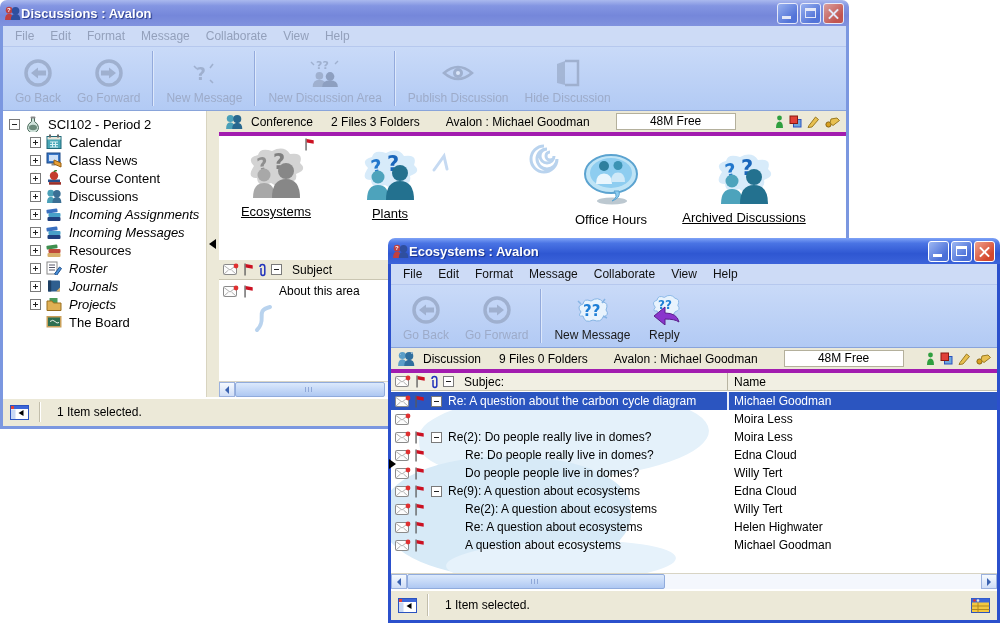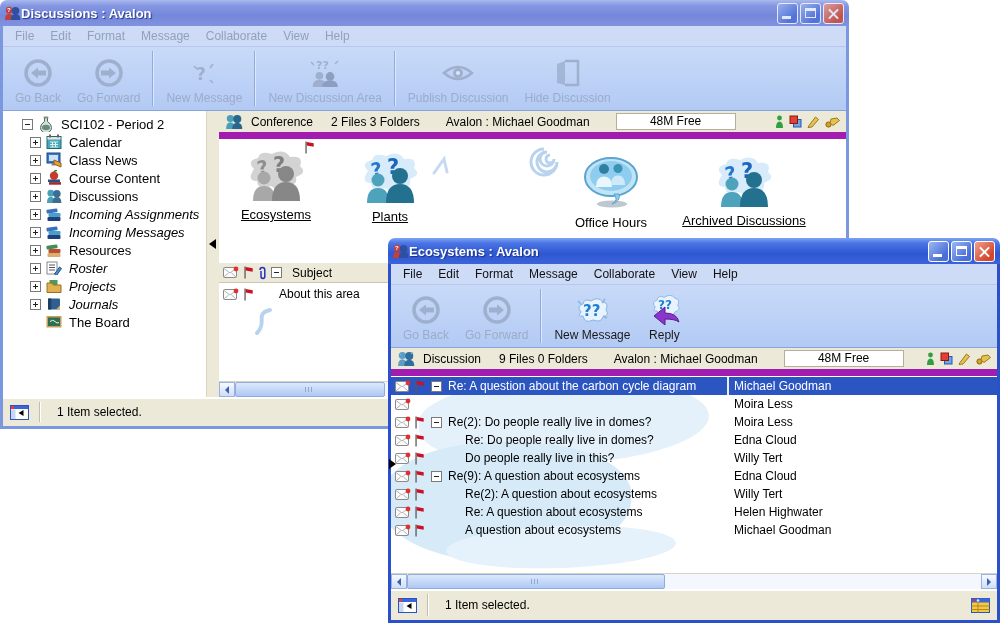--- a/index.html
+++ b/index.html
@@ -45,35 +45,35 @@
   .tbgroup{display:flex;align-items:stretch;padding:4px 10px;gap:12px}
   .tbsep{width:1px;background:#93aadc;border-right:1px solid #dde8fb;margin:4px 0;flex:none}
   .tbbtn{display:flex;flex-direction:column;align-items:center;justify-content:flex-end;gap:1px;padding:1px 2px}
   .tbbtn .ticon{height:34px;display:flex;align-items:center}
   .tbbtn .tlabel{font-size:12px;color:#1a1a1a;white-space:nowrap}
   .tbbtn.disabled .tlabel{color:#9dabc9}
 
   
   .content{flex:1;display:flex;min-height:0}
   .tree{width:203px;flex:none;background:#fff;overflow:hidden;padding-top:4px}
-  .trow{height:18px;display:flex;align-items:center;gap:5px;font-size:13px;padding-left:19px;white-space:nowrap}
+  .trow{height:18px;display:flex;align-items:center;gap:5px;font-size:13px;padding-left:6px;white-space:nowrap}
   .trow.lvl1{padding-left:27px}
   .trow.ital .tlbl{font-style:italic}
   .trow .ticn{width:18px;height:16px;flex:none;display:flex;align-items:center}
   .xbox{width:11px;height:11px;border:1px solid #7a7a7a;background:#fff;position:relative;flex:none;box-sizing:border-box}
   .xbox::before{content:'';position:absolute;left:2px;right:2px;top:4px;height:1px;background:#222}
   .xbox.plus::after{content:'';position:absolute;left:4px;top:2px;bottom:2px;width:1px;background:#222}
   .xspacer{width:11px;flex:none}
   .splitter{width:12px;flex:none;background:#ece9d8;border-left:1px solid #d8d4c0;position:relative}
   .tri-left{position:absolute;left:2px;top:128px;width:0;height:0;border-top:5px solid transparent;
             border-bottom:5px solid transparent;border-right:7px solid #000}
   .rightpane{flex:1;display:flex;flex-direction:column;min-width:0}
 
   .infobar{height:21px;flex:none;display:flex;align-items:center;background:#ece9d8;font-size:12px;
-           gap:4px;padding:0 6px;border-bottom:7px solid #a21caf;white-space:nowrap}
+           gap:4px;padding:0 6px;border-bottom:4px solid #a21caf;white-space:nowrap}
   .ib-type{margin-left:4px}.ib-counts{margin-left:14px}.ib-id{margin-left:22px}
   .ib-free{margin-left:22px;background:#fff;border:1px solid #b4b09c;width:118px;text-align:center;
            height:15px;line-height:15px;font-size:12px}
   .ib-right{margin-left:auto;display:flex;gap:5px;align-items:center}
 
   .iconcanvas{height:124px;flex:none;background:#fff;position:relative;overflow:hidden}
   .desk{position:absolute;text-align:center}
   .desk .dicon{position:relative;display:inline-block}
   .desk .dlabel{font-size:13px;margin-top:2px;white-space:nowrap}
   .desk.u .dlabel{text-decoration:underline}
@@ -334,36 +334,36 @@
                 <path d="M3 4 h6 M3 6.5 h6 M3 9 h6" stroke="#556"></path>
                 <path d="M8.5 13 L13.5 6 l2 1.5 -5 7z" fill="#4a90d8" stroke="#1f4f8c"></path>
               </svg>
             </span>
             <span class="tlbl">Roster</span>
           </div>
           <div class="trow lvl1 ital">
             <span class="xbox plus"></span>
             <span class="ticn icn">
               <svg width="16" height="14" viewBox="0 0 16 14" xmlns="http://www.w3.org/2000/svg">
-                <rect x="3.5" y="1" width="8" height="5" fill="#4a9a5a"></rect>
-                <path d="M1 4 h5 l1.5 2 H15 v7.5 H1z" fill="#e0b054" stroke="#9a7020"></path>
-              </svg>
-            </span>
-            <span class="tlbl">Projects</span>
-          </div>
-          <div class="trow lvl1 ital">
-            <span class="xbox plus"></span>
-            <span class="ticn icn">
-              <svg width="16" height="14" viewBox="0 0 16 14" xmlns="http://www.w3.org/2000/svg">
                 <rect x="2" y="1.5" width="12" height="11" rx="1" fill="#2f5f8f"></rect>
                 <rect x="2" y="1.5" width="3.2" height="11" fill="#1d3f63"></rect>
                 <path d="M10 12.5 l4 -4 v4z" fill="#d8b06a"></path>
               </svg>
             </span>
             <span class="tlbl">Journals</span>
+          </div>
+          <div class="trow lvl1 ital">
+            <span class="xbox plus"></span>
+            <span class="ticn icn">
+              <svg width="16" height="14" viewBox="0 0 16 14" xmlns="http://www.w3.org/2000/svg">
+                <rect x="3.5" y="1" width="8" height="5" fill="#4a9a5a"></rect>
+                <path d="M1 4 h5 l1.5 2 H15 v7.5 H1z" fill="#e0b054" stroke="#9a7020"></path>
+              </svg>
+            </span>
+            <span class="tlbl">Projects</span>
           </div>
           <div class="trow lvl1">
             <span class="xspacer"></span>
             <span class="ticn icn">
               <svg width="16" height="14" viewBox="0 0 16 14" xmlns="http://www.w3.org/2000/svg">
                 <rect x="0.5" y="1" width="15" height="11.5" fill="#caa05a"></rect>
                 <rect x="2" y="2.5" width="12" height="8.5" fill="#2f6f50"></rect>
                 <path d="M4 6.5 q3 -2.5 5 0 t4 1" stroke="#e8f0e8" fill="none"></path>
               </svg>
             </span>
@@ -646,20 +646,44 @@
             </svg>
           </span>
           <span class="icn">
             <svg width="15" height="13" viewBox="0 0 15 13" xmlns="http://www.w3.org/2000/svg">
               <circle cx="3.5" cy="9.5" r="2.6" fill="#d8a020" stroke="#8a6410"></circle>
               <path d="M6 4 l6 -1 2.5 2.5 -6.5 5 -3 -2.5z" fill="#e8c050" stroke="#9a7a20"></path>
             </svg>
           </span>
         </span>
     </div>
+    <div class="colheader">
+      <span class="icn" id="ch-env">
+          <svg width="16" height="13" viewBox="0 0 16 13" xmlns="http://www.w3.org/2000/svg">
+            <rect x="0.5" y="1.5" width="13" height="10" rx="1" fill="#fdfdfd" stroke="#8a8a8a"></rect>
+            <path d="M1 2.5 L7 7 L13 2.5 M1 11 l4.5 -4 M13 11 l-4.5 -4" stroke="#b0b0b0" fill="none"></path>
+            <circle cx="13" cy="3" r="2.4" fill="#e03030"></circle>
+          </svg>
+        </span>
+      <span class="icn" id="ch-flag">
+          <svg width="10" height="13" viewBox="0 0 10 13" xmlns="http://www.w3.org/2000/svg">
+            <rect x="1.4" y="0.5" width="1.3" height="12" fill="#5a5a5a"></rect>
+            <path d="M2.7 1 l7 1.2 v3.6 l-7 -1.2z" fill="#cc1122"></path>
+          </svg>
+        </span>
+      <span class="icn" id="ch-clip">
+          <svg width="10" height="14" viewBox="0 0 10 14" xmlns="http://www.w3.org/2000/svg">
+            <path d="M3 4 a2.4 2.4 0 0 1 4.8 0 v6.5 a1.9 1.9 0 0 1 -3.8 0 V5" fill="none" stroke="#2233bb" stroke-width="1.5"></path>
+          </svg>
+        </span>
+      <span class="xbox"></span>
+      <span class="chsubj">Subjec:</span>
+      <span class="cdiv"></span>
+      <span class="chname">Name</span>
+    </div>
     <div class="msglist" id="msglist">
       <div class="blob" style="left:28px;top:2px;width:290px;height:86px;background:#e4f1fa;border-radius:45% 55% 50% 50%;transform:rotate(-3deg)"></div>
       <div class="blob" style="left:-10px;top:66px;width:250px;height:120px;background:#d7eaf7;border-radius:50% 40% 55% 45%;transform:rotate(2deg)"></div>
       <div class="blob" style="left:55px;top:150px;width:230px;height:42px;background:#e6f2fb;border-radius:50%;transform:rotate(-2deg)"></div>
     <div class="msgrow parent sel">
           <span class="micons">
             <span class="icn">
               <svg width="16" height="13" viewBox="0 0 16 13" xmlns="http://www.w3.org/2000/svg">
                 <rect x="0.5" y="1.5" width="13" height="10" rx="1" fill="#fdfdfd" stroke="#8a8a8a"></rect>
                 <path d="M1 2.5 L7 7 L13 2.5 M1 11 l4.5 -4 M13 11 l-4.5 -4" stroke="#b0b0b0" fill="none"></path>
@@ -741,21 +765,21 @@
                 <circle cx="13" cy="3" r="2.4" fill="#e03030"></circle>
               </svg>
             </span>
             <span class="icn">
               <svg width="10" height="13" viewBox="0 0 10 13" xmlns="http://www.w3.org/2000/svg">
                 <rect x="1.4" y="0.5" width="1.3" height="12" fill="#5a5a5a"></rect>
                 <path d="M2.7 1 l7 1.2 v3.6 l-7 -1.2z" fill="#cc1122"></path>
               </svg>
             </span>
           </span>
-          <span class="mtext">Do people really live in this?</span>
+          <span class="mtext">Do people people live in domes?</span>
           <span class="mname">Willy Tert</span>
         </div>
         <div class="msgrow parent">
           <span class="micons">
             <span class="icn">
               <svg width="16" height="13" viewBox="0 0 16 13" xmlns="http://www.w3.org/2000/svg">
                 <rect x="0.5" y="1.5" width="13" height="10" rx="1" fill="#fdfdfd" stroke="#8a8a8a"></rect>
                 <path d="M1 2.5 L7 7 L13 2.5 M1 11 l4.5 -4 M13 11 l-4.5 -4" stroke="#b0b0b0" fill="none"></path>
                 <circle cx="13" cy="3" r="2.4" fill="#e03030"></circle>
               </svg>

